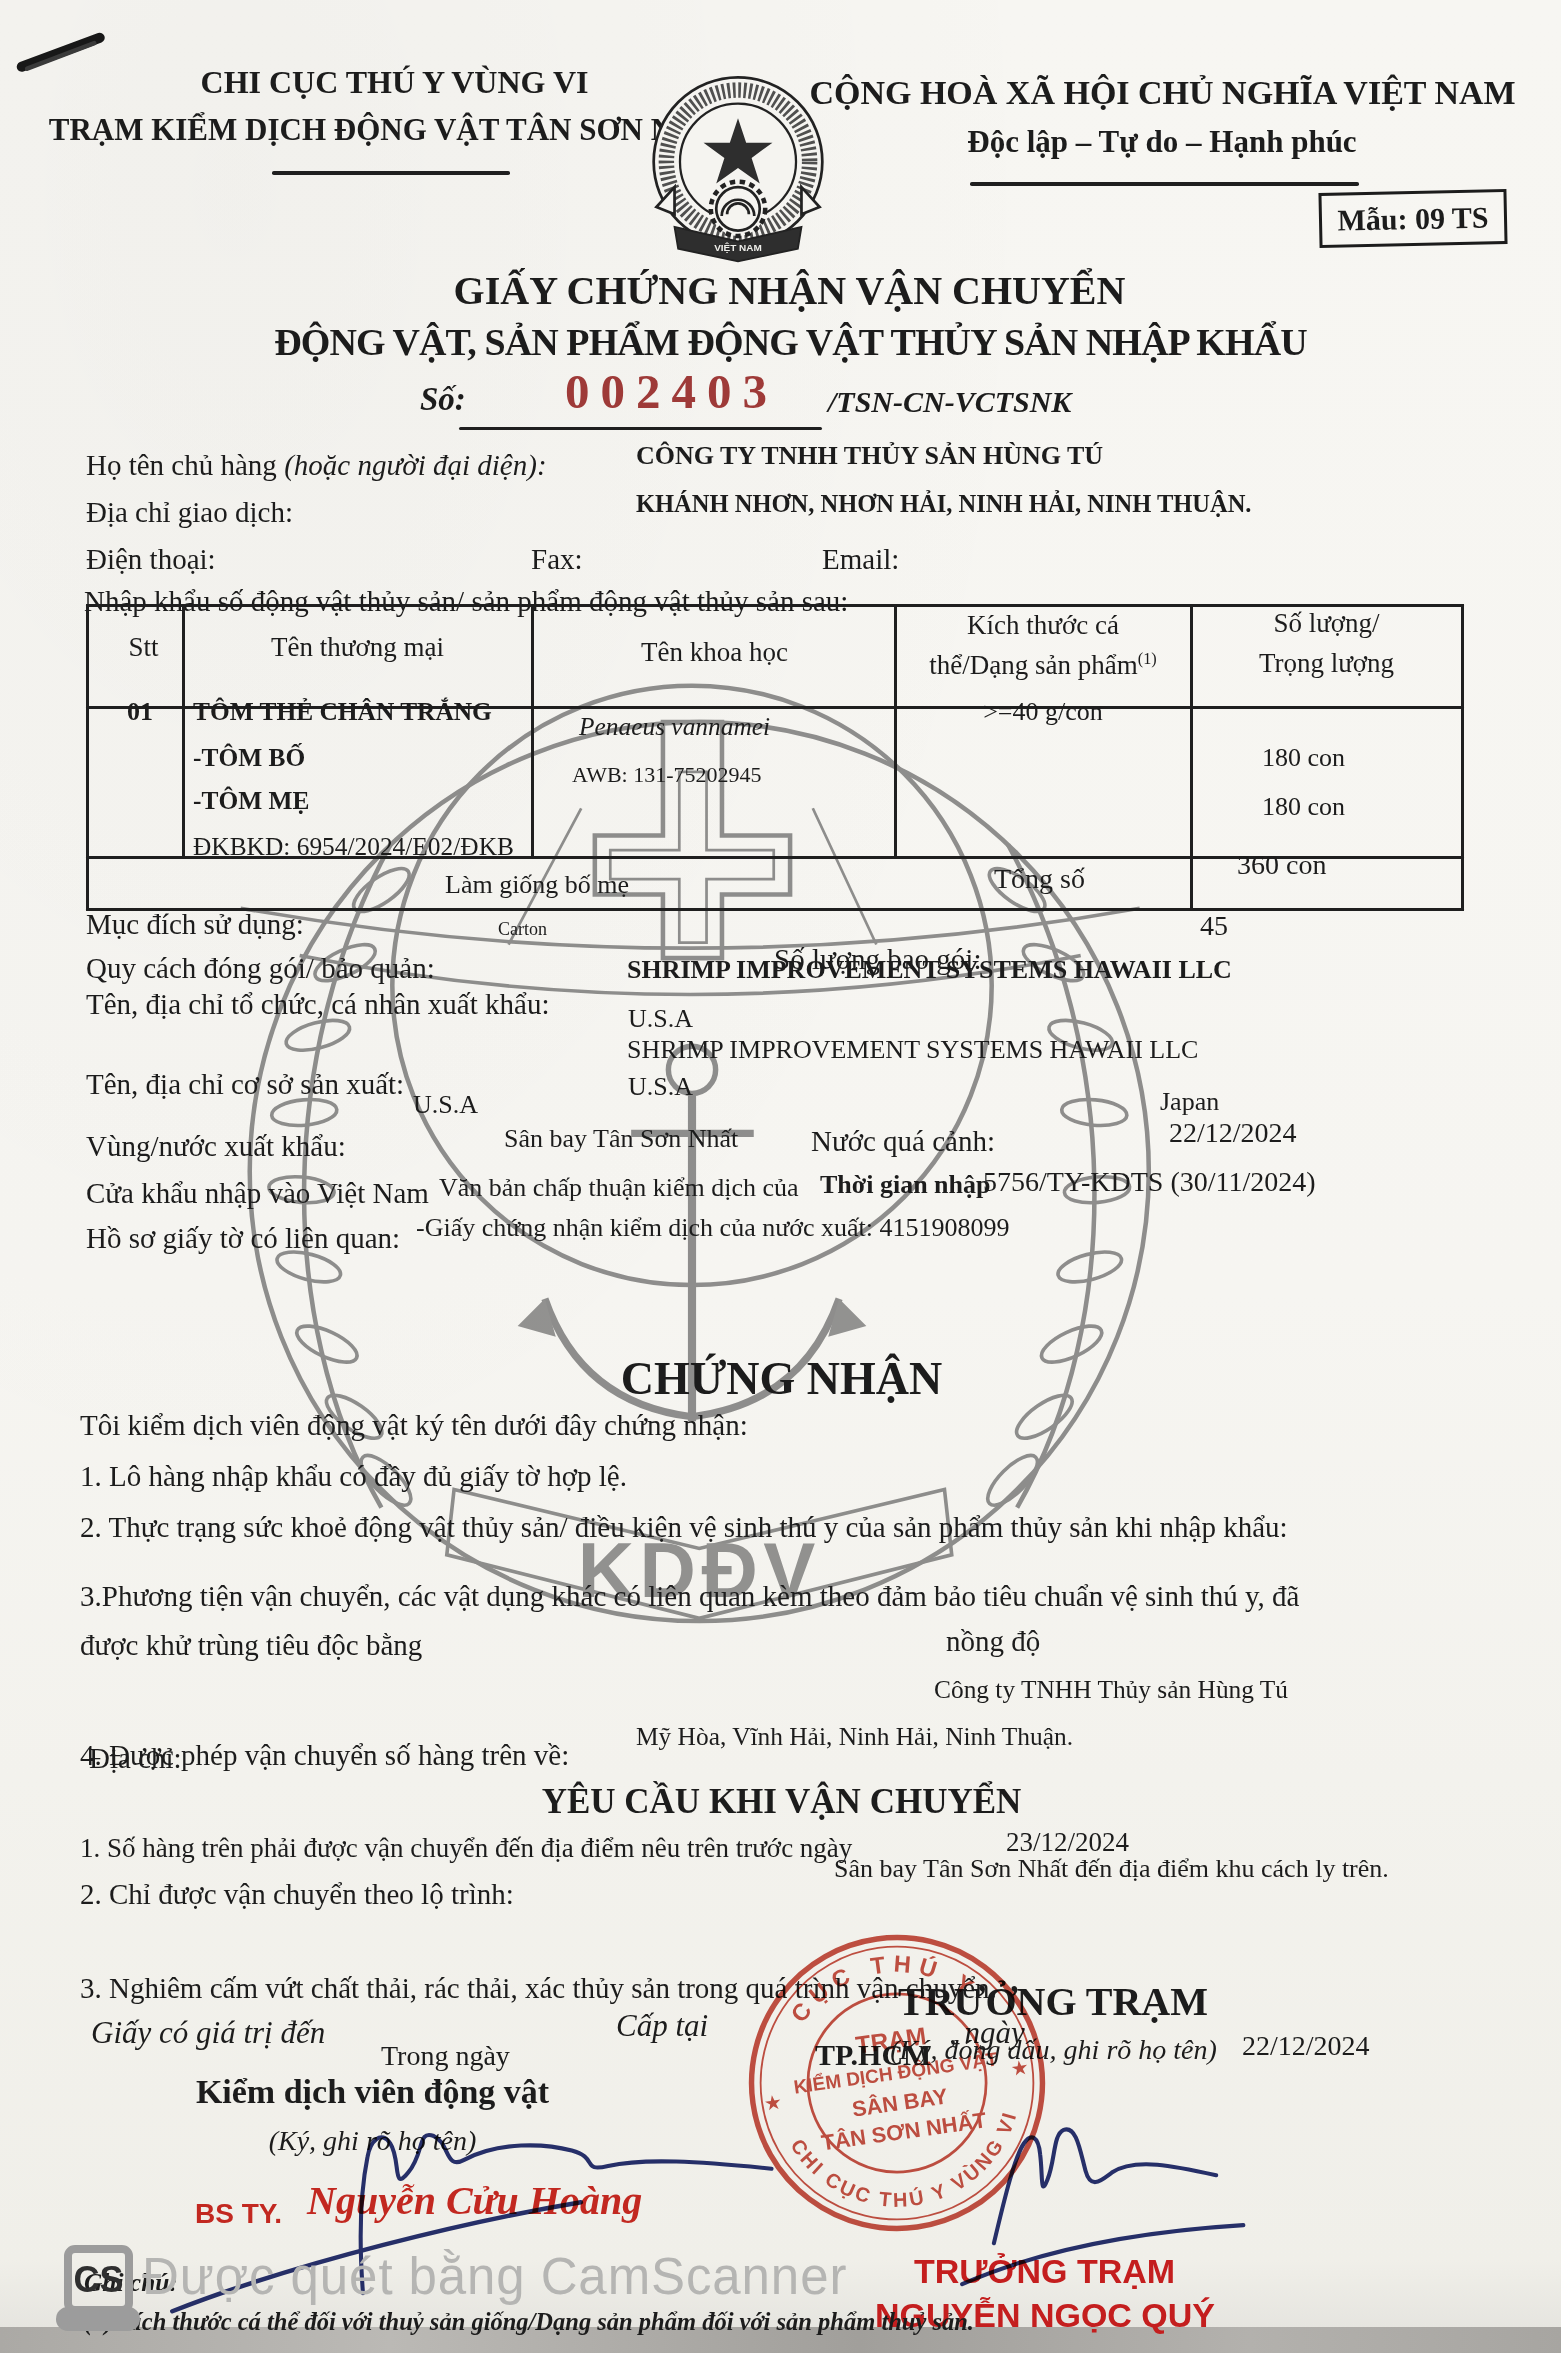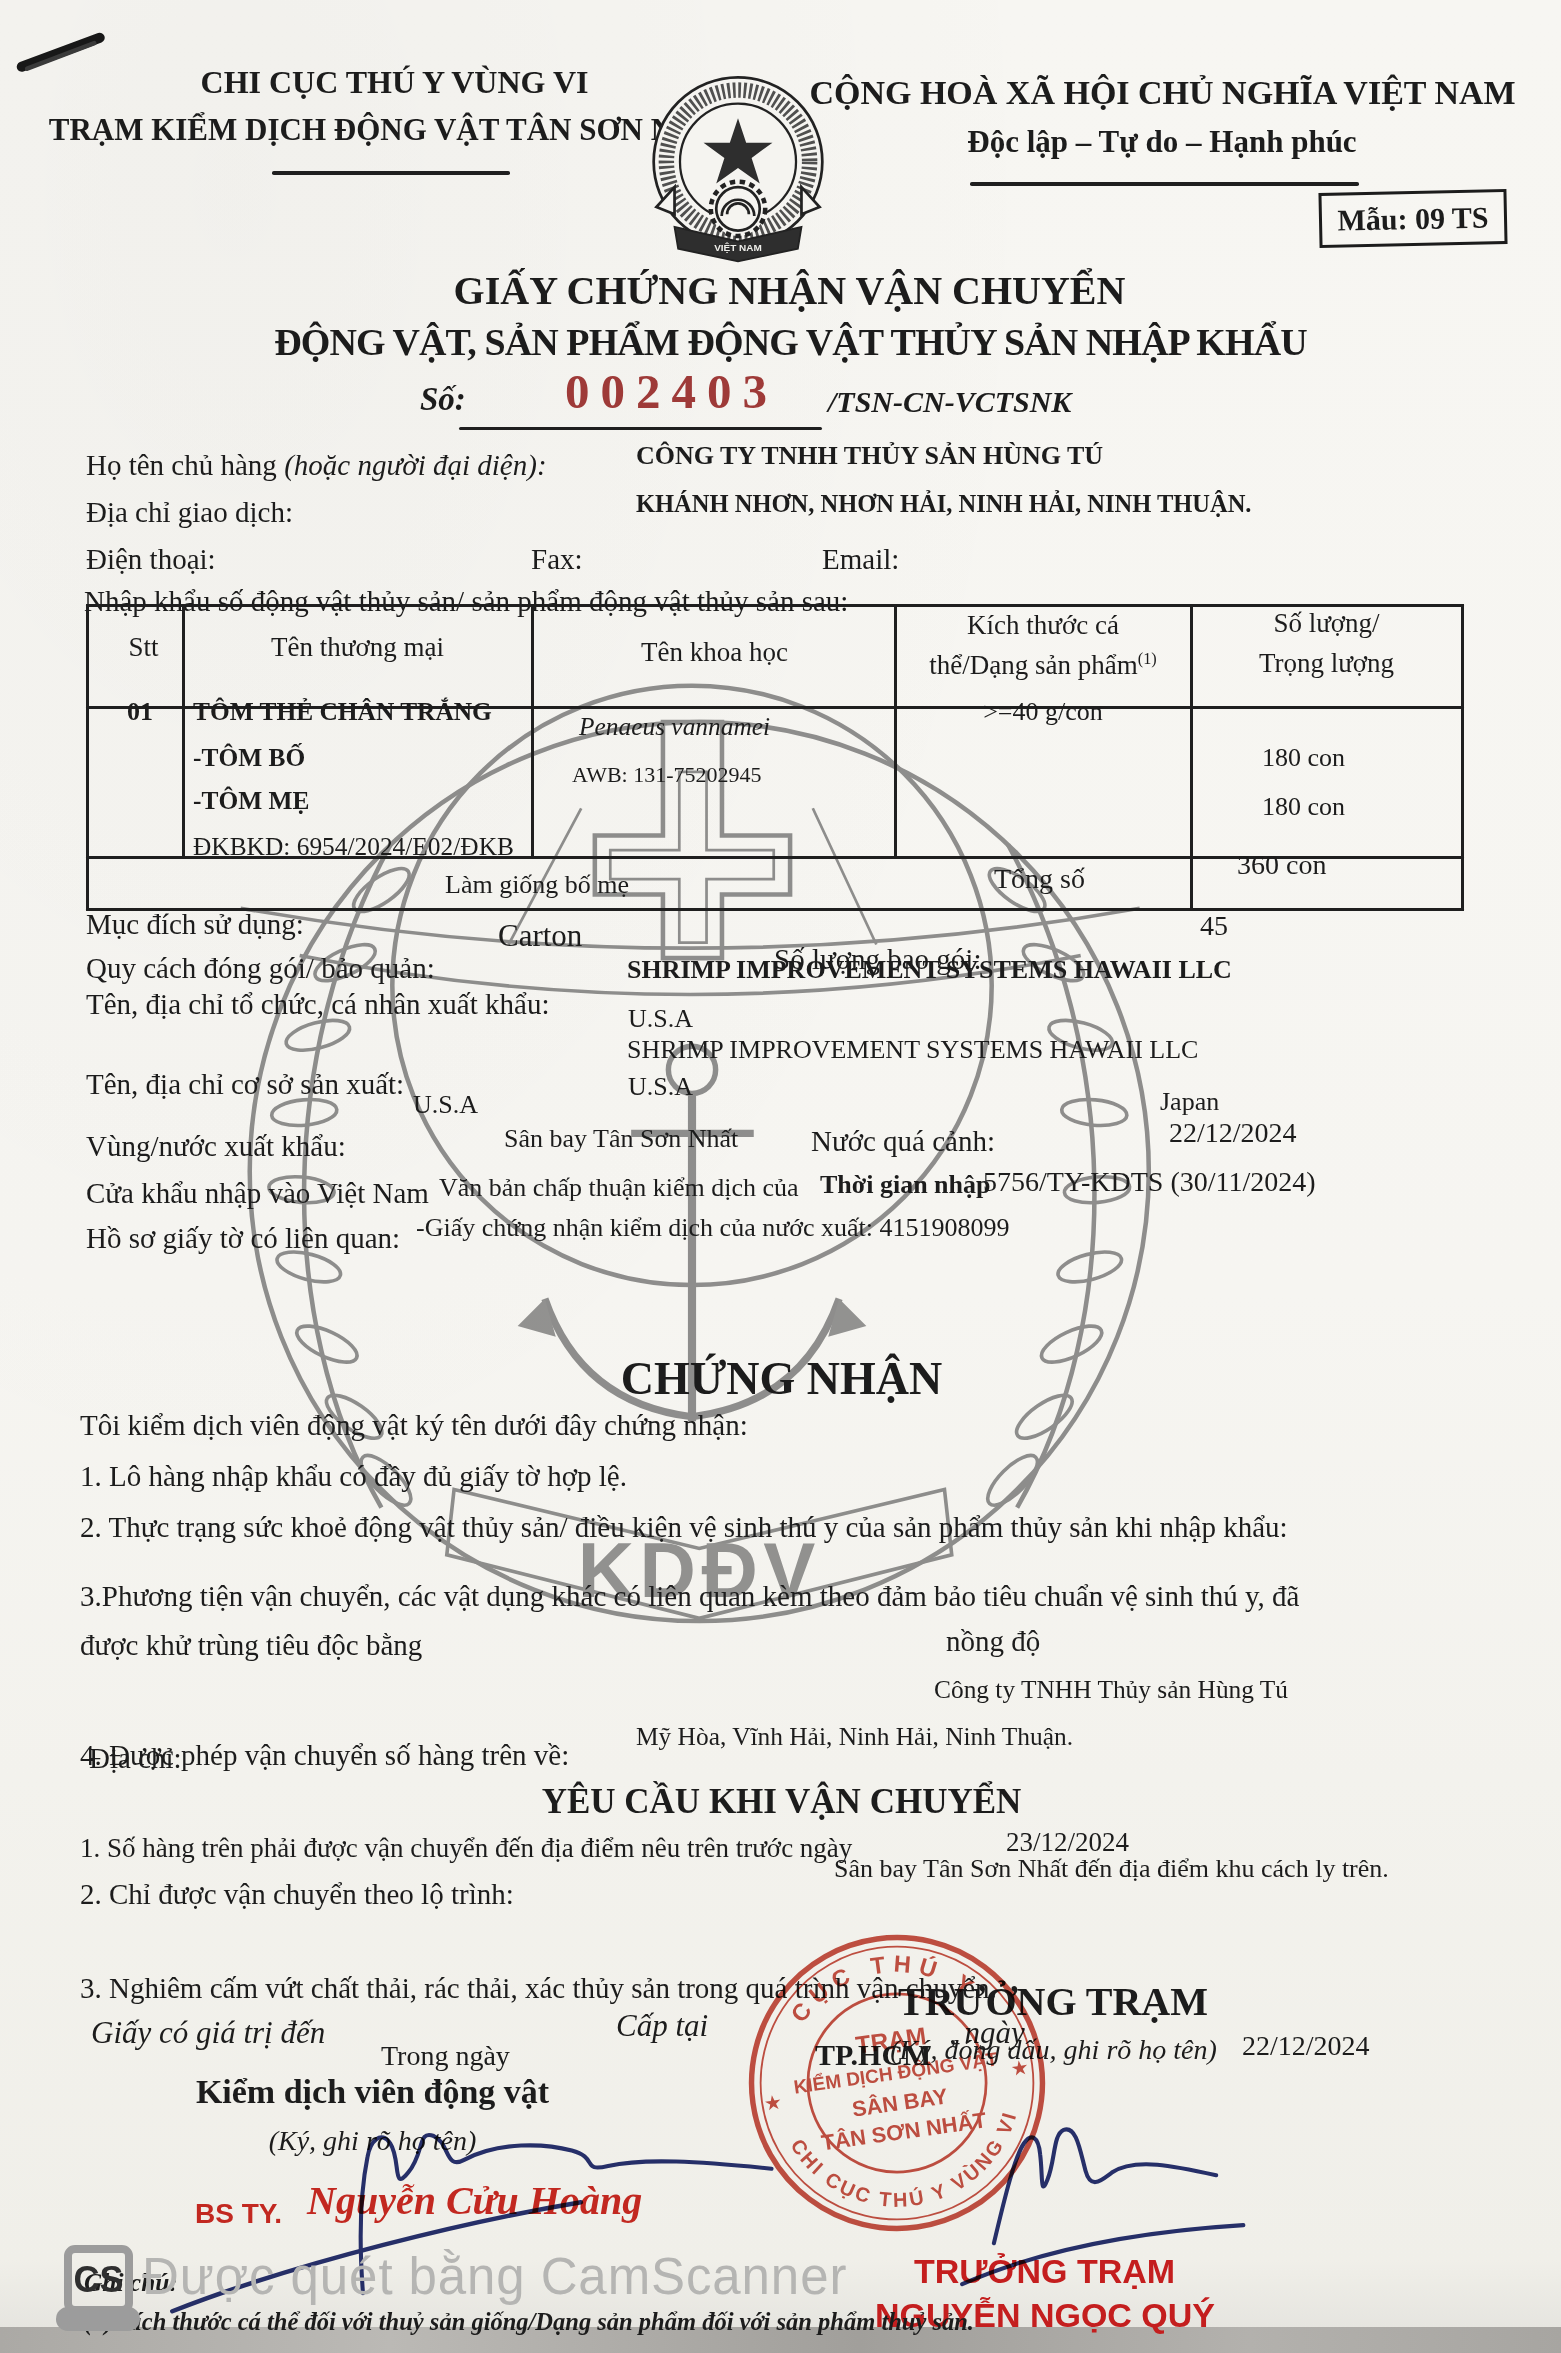--- a/index.html
+++ b/index.html
@@ -118,21 +118,21 @@
   <div class="t" style="left:572px;top:763px;font-size:22px;">AWB: 131-75202945</div>
   <div class="t ctr" style="left:897px;top:697px;width:292px;font-size:26px;">&gt;=40 g/con</div>
   <div class="t" style="left:1262px;top:743px;font-size:26px;">180 con</div>
   <div class="t" style="left:1262px;top:792px;font-size:26px;">180 con</div>
   <div class="t" style="left:994px;top:863px;font-size:28px;">Tổng số</div>
   <div class="t" style="left:1237px;top:849px;font-size:28px;">360 con</div>
 
   <div class="t" style="left:86px;top:908px;font-size:29px;">Mục đích sử dụng:</div>
   <div class="t" style="left:445px;top:870px;font-size:26px;">Làm giống bố mẹ</div>
   <div class="t" style="left:86px;top:952px;font-size:29px;">Quy cách đóng gói/ bảo quản:</div>
-  <div class="t" style="left:498px;top:919px;font-size:31px;text-align:right;">Carton</div>
+  <div class="t" style="left:498px;top:919px;font-size:18px;text-align:right;">Carton</div>
   <div class="t" style="left:774px;top:943px;font-size:29px;">Số lượng bao gói:</div>
   <div class="t" style="left:1200px;top:910px;font-size:28px;">45</div>
   <div class="t" style="left:86px;top:988px;font-size:29px;">Tên, địa chỉ tổ chức, cá nhân xuất khẩu:</div>
   <div class="t b" style="left:627px;top:955px;font-size:26px;">SHRIMP IMPROVEMENT SYSTEMS HAWAII LLC</div>
   <div class="t" style="left:628px;top:1004px;font-size:26px;">U.S.A</div>
   <div class="t" style="left:627px;top:1035px;font-size:26px;">SHRIMP IMPROVEMENT SYSTEMS HAWAII LLC</div>
   <div class="t" style="left:86px;top:1068px;font-size:29px;">Tên, địa chỉ cơ sở sản xuất:</div>
   <div class="t" style="left:628px;top:1072px;font-size:26px;">U.S.A</div>
   <div class="t" style="left:413px;top:1090px;font-size:26px;">U.S.A</div>
   <div class="t" style="left:1160px;top:1087px;font-size:26px;">Japan</div>

